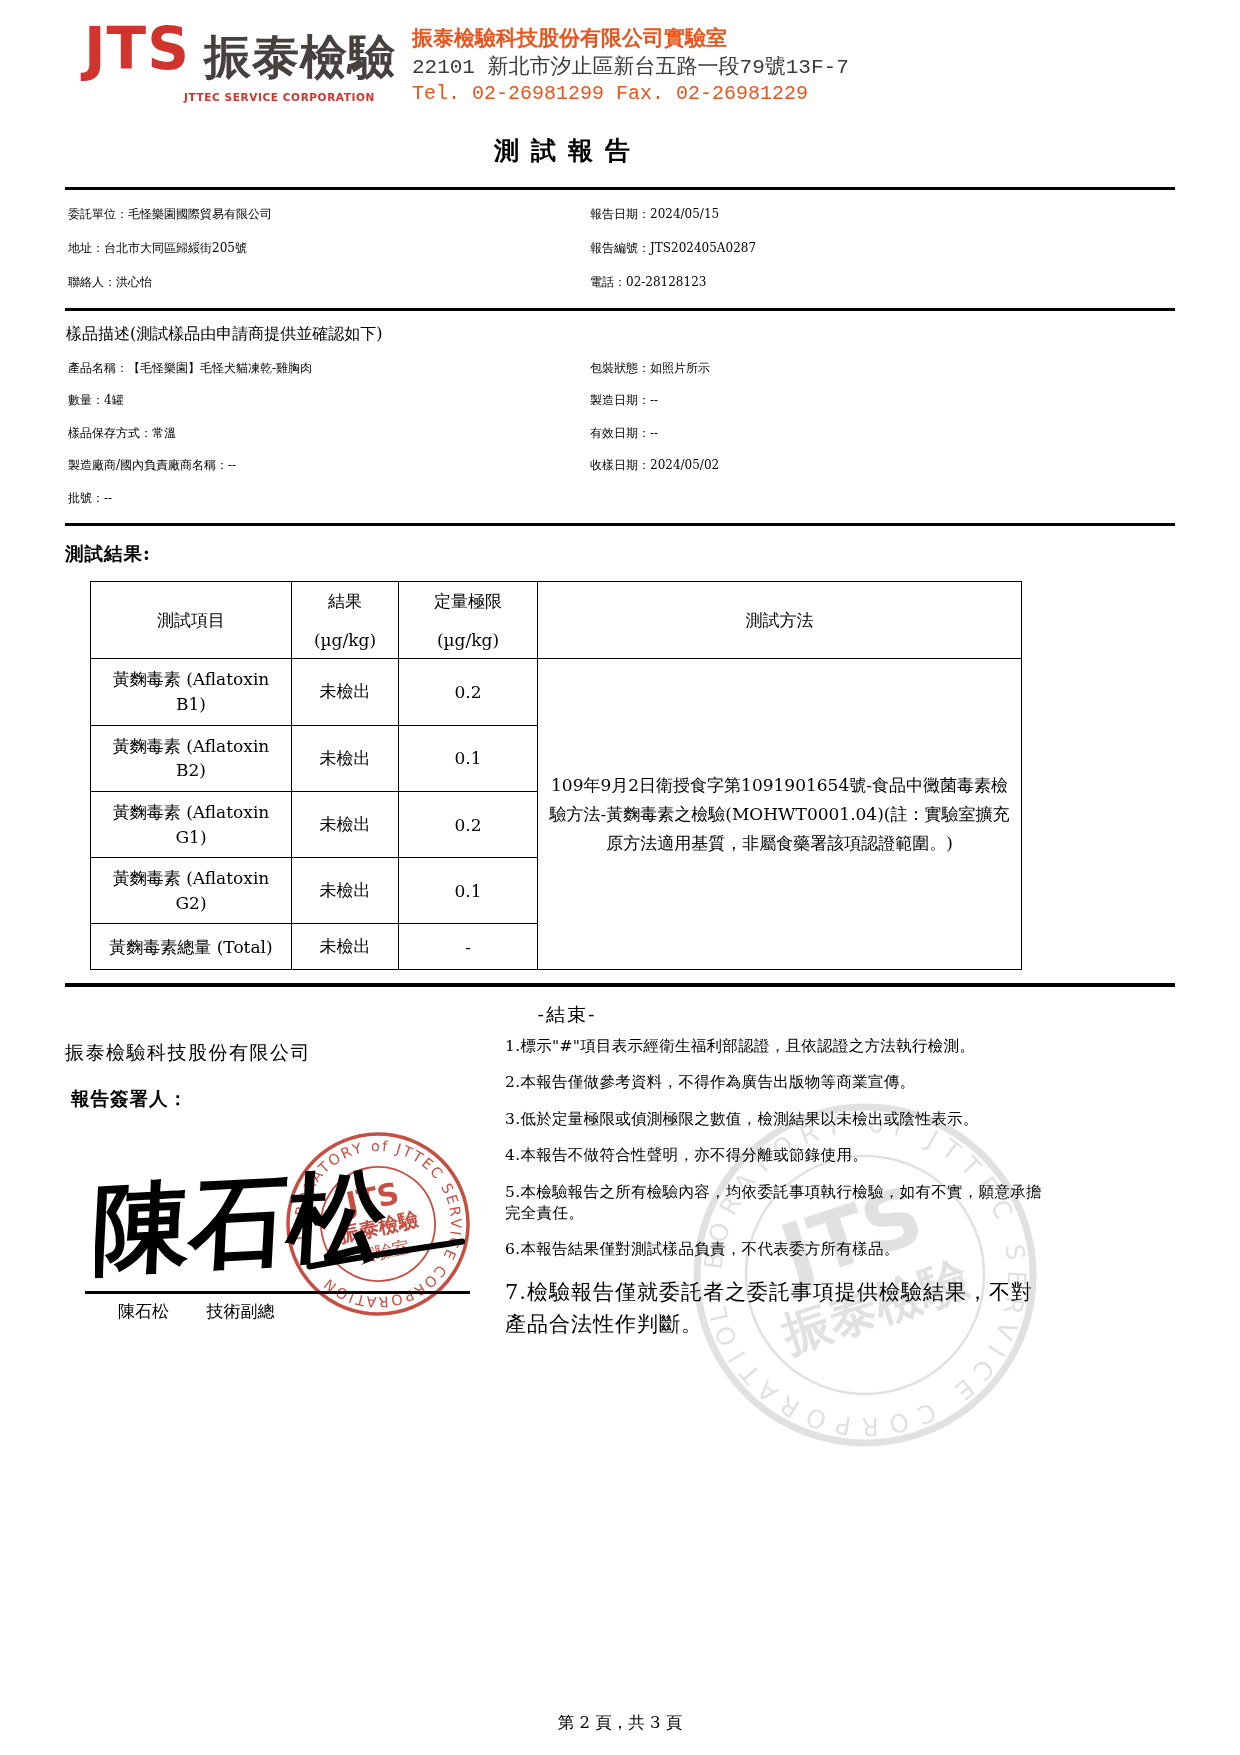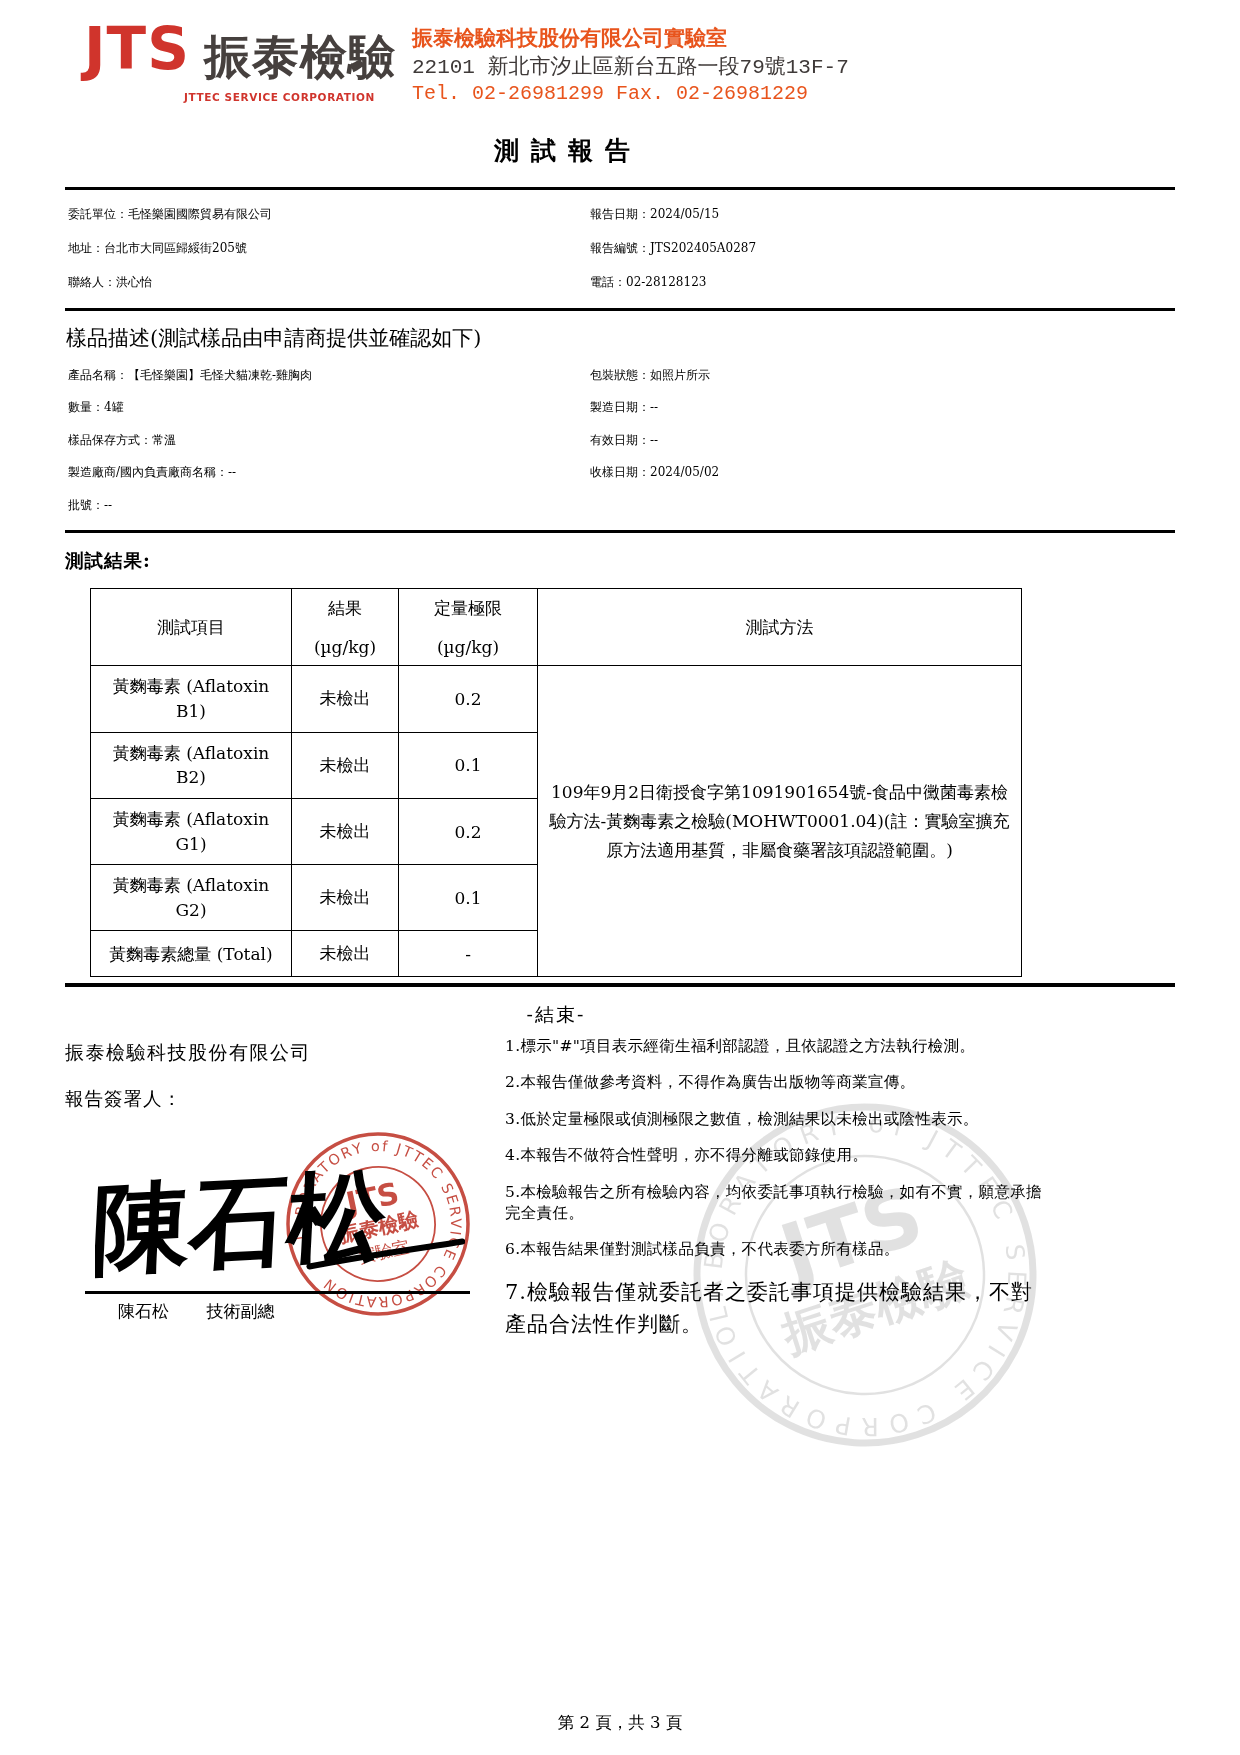--- a/index.html
+++ b/index.html
@@ -21,36 +21,36 @@
   .hdr-info .l2 { color:#3f3a39; font-size:21px; line-height:1.32; }
   .hdr-info .l3 { color:#e8541c; font-size:20px; line-height:1.32; }
   
   .title { margin:26px 0 0 65px; width:1006px; text-align:center; font-size:25px; font-weight:bold; letter-spacing:12px; position:relative; z-index:1;}
   .rule { margin-left:65px; width:1110px; height:3px; background:#000; position:relative; z-index:1;}
   .rule1 { margin-top:20px; }
   
   .kv-grid { display:grid; grid-template-columns:522px 1fr; padding:7px 0 9px 68px; font-size:12px; position:relative; z-index:1;}
   .kv-grid .kv { line-height:34px; white-space:nowrap; }
   .kv-grid.sample .kv { line-height:32.5px; }
-  .sec-head { padding:13px 0 0 66px; font-size:21px; position:relative; z-index:1;}
+  .sec-head { padding:13px 0 0 66px; font-size:16px; position:relative; z-index:1;}
   
   .res-head { margin:15px 0 0 65px; font-size:18.5px; font-weight:bold; letter-spacing:1px; position:relative; z-index:1;}
   table.results { margin:15px 0 0 90px; width:932px; border-collapse:collapse; table-layout:fixed; position:relative; z-index:1; background:#fff;}
   table.results th, table.results td { border:1.5px solid #000; text-align:center; vertical-align:middle; font-weight:normal; font-size:17px; padding:8px 6px; }
   table.results thead tr { height:66px; }
   table.results tbody tr { height:64px; }
   table.results tbody tr.last { height:46px; }
   .th-unit { margin-top:17px; }
   td.item-cell { padding:8px 14px; line-height:1.45; }
   td.method-cell { font-size:16.5px; padding:10px 20px; line-height:1.7; }
   
   .rule4 { position:absolute; top:983px; left:65px; width:1110px; height:4px; background:#000; z-index:1;}
-  .end-marker { position:absolute; top:1002px; left:66px; width:980px; text-align:center; font-size:19px; letter-spacing:2px; z-index:1;}
+  .end-marker { position:absolute; top:1002px; left:77px; width:980px; text-align:center; font-size:19px; letter-spacing:2px; z-index:1;}
   .signoff-company { position:absolute; left:65px; top:1040px; font-size:19px; letter-spacing:1.5px; z-index:1;}
-  .signer-label { position:absolute; left:65px; top:1086px; font-size:18.5px; letter-spacing:1px; z-index:1;}
+  .signer-label { position:absolute; left:71px; top:1086px; font-size:18.5px; letter-spacing:1px; z-index:1;font-weight:bold;}
   .signature { position:absolute; left:95px; top:1152px; width:370px; height:138px; z-index:3;}
   .sig-line { position:absolute; left:85px; top:1291px; width:385px; height:2.5px; background:#000; z-index:2;}
   .signer-names { position:absolute; left:118px; top:1300px; font-size:17px; z-index:2;}
   .signer-names .nm { margin-right:32px; }
   .stamp { position:absolute; left:282px; top:1128px; width:192px; height:192px; transform:rotate(-12deg); opacity:0.9; z-index:4; mix-blend-mode:multiply;}
   .notes { position:absolute; left:505px; top:1036px; width:548px; z-index:1;}
   .note { font-size:15.5px; line-height:1.38; margin-bottom:15px; letter-spacing:0.3px; }
   .note.big { font-size:21px; line-height:1.55; letter-spacing:1px; margin-top:4px; }
   .watermark { position:absolute; left:675px; top:1085px; width:380px; height:380px; transform:rotate(-18deg); opacity:0.42; z-index:0;}
   .page-num { position:absolute; top:1712px; left:0; width:100%; text-align:center; font-size:16.5px; z-index:1;}

